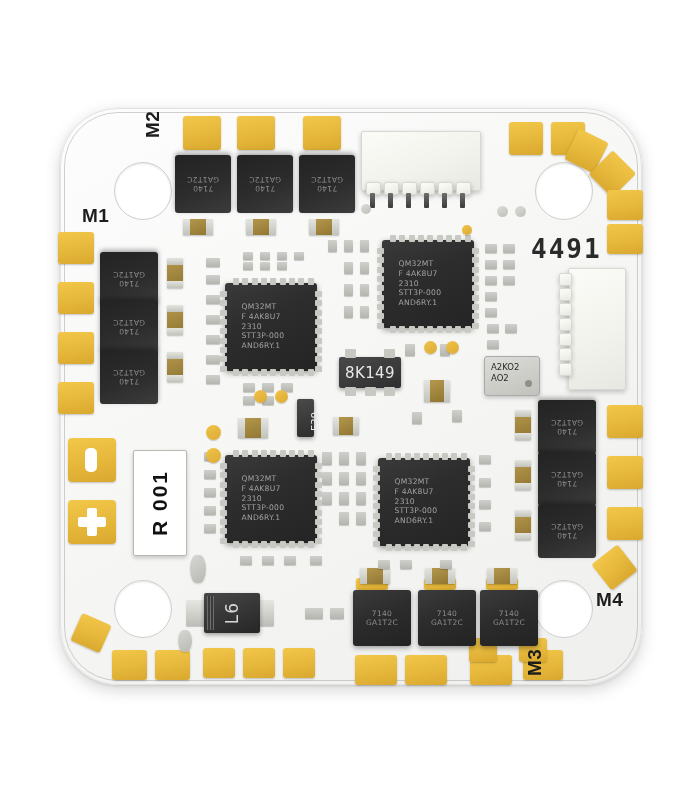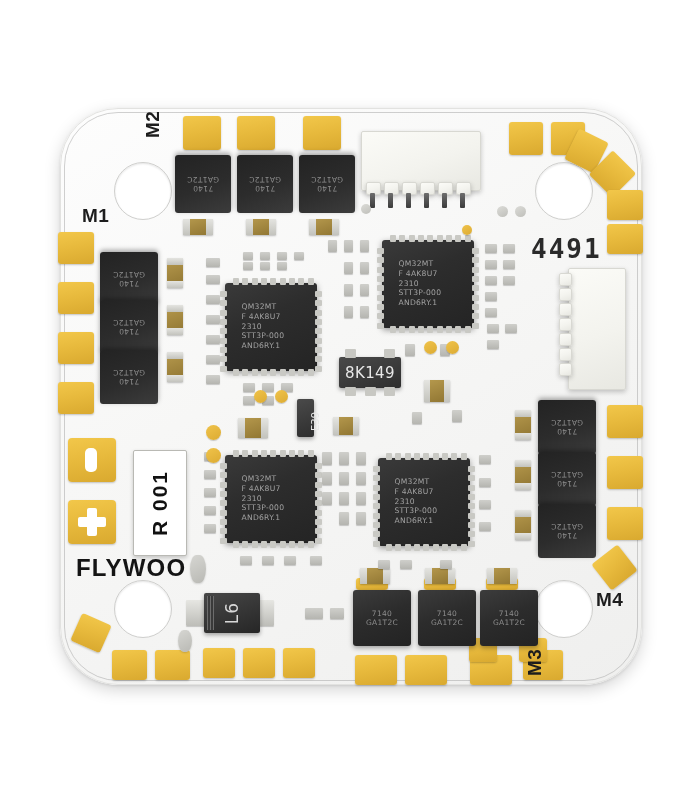--- a/index.html
+++ b/index.html
@@ -431,20 +431,28 @@
     <div class="pin" style="left:26px;top:30px;width:11px;height:9px;"></div>
     <div class="pin" style="left:45px;top:30px;width:11px;height:9px;"></div>
     <div class="pin" style="left:6px;top:-8px;width:11px;height:9px;"></div>
     <div class="pin" style="left:45px;top:-8px;width:11px;height:9px;"></div>
   </div>
 
   <div class="sot" style="left:297px;top:399px;width:17px;height:38px;">
     <span class="rot90" style="position:absolute;left:13px;top:32px;font-size:10px;">E39</span>
   </div>
 
+  <div style="position:absolute;left:484px;top:356px;width:56px;height:40px;
+              background:linear-gradient(160deg,#dcdcd8,#c2c2bd);border:1px solid #aaa;border-radius:3px;
+              box-shadow:0 2px 4px rgba(0,0,0,.2);padding:5px 0 0 6px;box-sizing:border-box;
+              font-family:'DejaVu Sans',sans-serif;font-size:8.5px;line-height:11px;color:#2a2a2a;">
+    <div>A2KO2</div>
+    <div>AO2</div>
+    <div style="position:absolute;right:7px;bottom:8px;width:7px;height:7px;border-radius:50%;background:#8e8e8a;"></div>
+  </div>
 
   <div class="dlead" style="left:186px;top:600px;width:22px;height:26px;"></div>
   <div class="dlead" style="left:258px;top:600px;width:16px;height:26px;"></div>
   <div class="diode" style="left:204px;top:593px;width:56px;height:40px;">
     <div class="band"></div>
     <div class="lbl">
       <span style="transform:rotate(-90deg);font-size:17px;letter-spacing:1px;">L6</span>
     </div>
   </div>
 
@@ -487,23 +495,20 @@
   <div class="silk" style="left:142px;top:138px;font-size:19px;transform:rotate(-90deg);transform-origin:left top;">
     <span>M2</span>
   </div>
   <div class="silk" style="left:524px;top:676px;font-size:19px;transform:rotate(-90deg);transform-origin:left top;">
     <span>M3</span>
   </div>
   <div class="silk" style="left:596px;top:589px;font-size:19px;">
     <span>M4</span>
   </div>
 
-  <div class="brand" style="left:76px;top:554px;">
-    <span>FLYWOO</span>
-  </div>
 
   <div class="datecode" style="left:531px;top:234px;">
     <span>4491</span>
   </div>
 
   <div class="cap" style="left:183px;top:219px;width:30px;height:16px;">
       <div class="endl"></div>
       <div class="endr"></div>
     </div>
   <div class="cap" style="left:246px;top:219px;width:30px;height:16px;">

